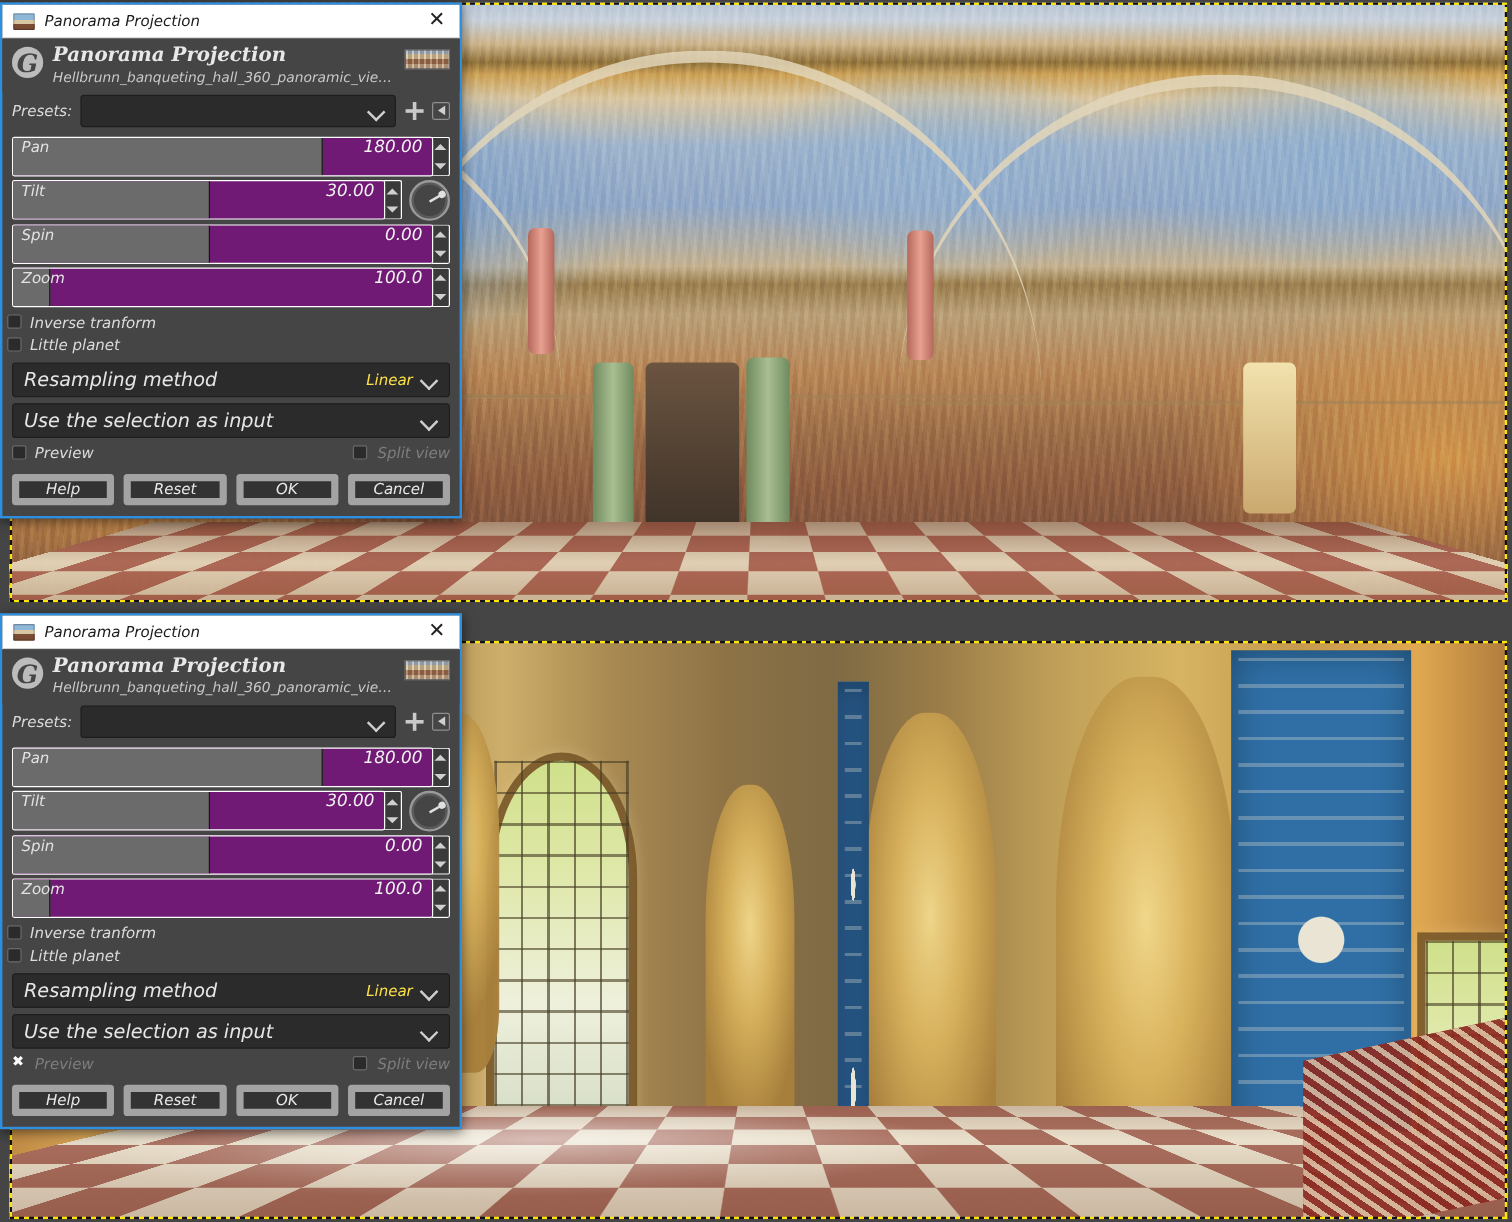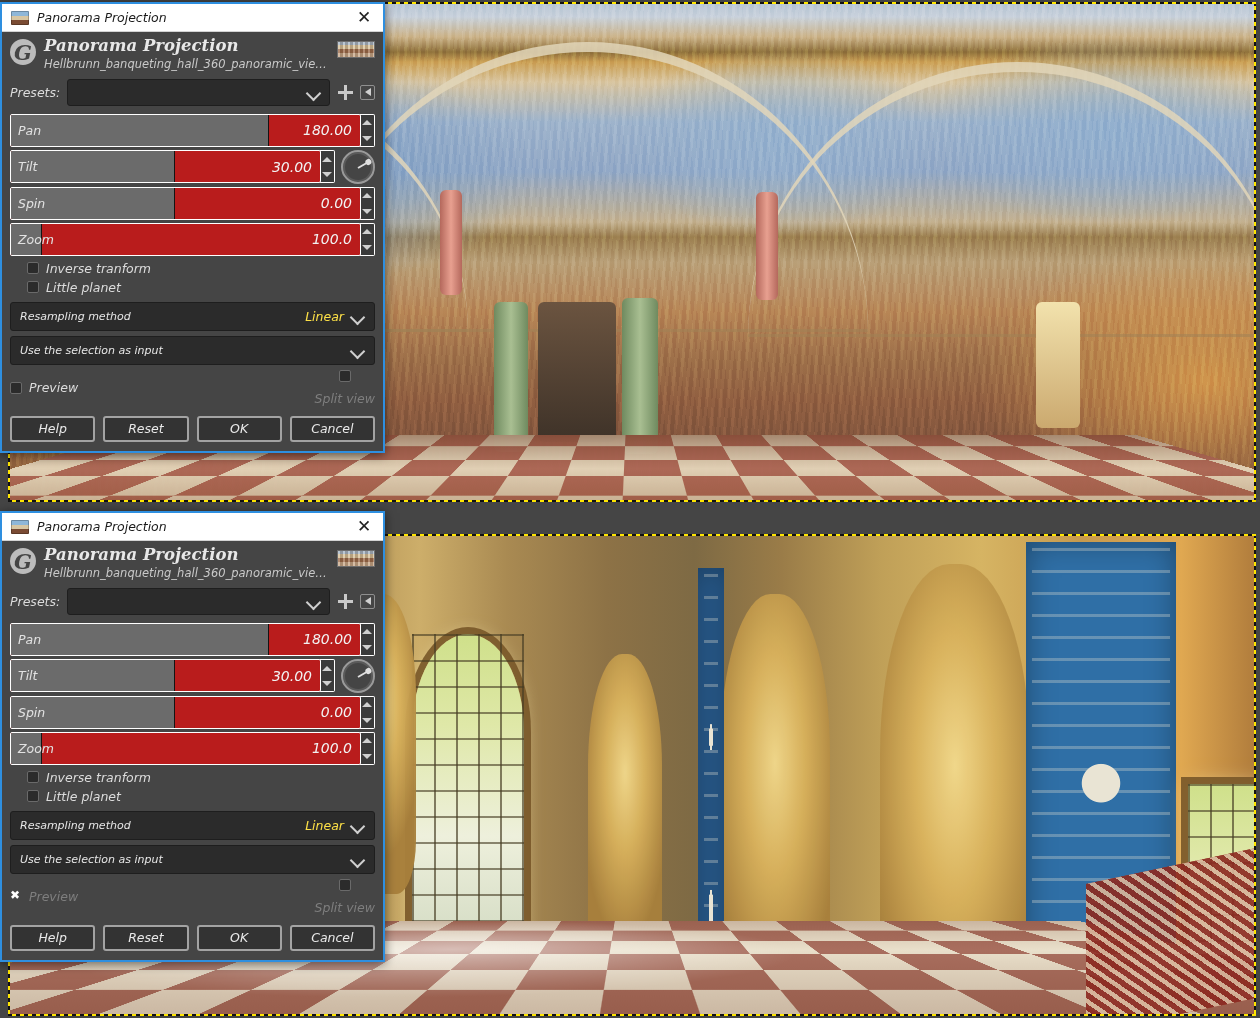--- a/index.html
+++ b/index.html
@@ -260,22 +260,22 @@
     content:""; width:0;height:0;
     border-top:4px solid transparent; border-bottom:4px solid transparent;
     border-right:6px solid #cfcfcf;
   }
 
   
   .slider-wrap { padding:0 8px; }
   .srow { display:flex; align-items:center; gap:6px; margin-bottom:3px; }
   .slider {
     position:relative; flex:1; height:33px;
-    background:#b91c1c; border:1px solid #ffffff; border-radius:2px;
-    overflow:hidden; display:flex; align-items:center;
+    background:#701a75; border:1px solid #ffffff; border-radius:2px;
+    overflow:hidden; display:flex; align-items:flex-start;
   }
   .slider .fill {
     position:absolute; left:0; top:0; bottom:0;
     background:#6b6b6b;
     border-right:1px solid #141414;
   }
   .slider .slabel {
     position:relative; z-index:2; padding-left:7px;
     font-size:12.5px; color:#e2e2e2;
   }
@@ -301,52 +301,52 @@
     position:absolute; left:50%; top:50%; width:14px; height:2px;
     background:#e0e0e0; transform-origin: 0 50%;
     transform: rotate(-30deg);
   }
   .dial .needle:after{
     content:""; position:absolute; right:-1px; top:-2px;
     width:6px; height:6px; background:#e0e0e0; border-radius:50%;
   }
 
   
-  .cbrow { display:flex; align-items:center; gap:7px; padding:2px 4px;margin-left:21px; }
+  .cbrow { display:flex; align-items:center; gap:7px; padding:2px 4px; }
   .cb {
     width:12px; height:12px; flex:0 0 auto;
     background:#2b2b2b; border:1px solid #6a6a6a; border-radius:2px;
     position:relative;
   }
   .cb.checked { background:transparent; border-color:transparent; }
   .cb.checked:after {
     content:"✖"; position:absolute; left:-1px; top:-3px;
     font-size:12px; color:#ffffff; line-height:1;
   }
   .cblabel { font-size:12.5px; color:#dcdcdc; }
   .cblabel.dim { color:#7e7e7e; }
 
   
   .wcombo {
     margin:5px 8px 0 8px; height:29px; background:#2b2b2b;
     border:1px solid #1e1e1e; border-radius:3px;
     display:flex; align-items:center; padding:0 9px; gap:8px;
   }
-  .wcombo .wl { font-size:11px; color:#e6e6e6; }
+  .wcombo .wl { font-size:16px; color:#e6e6e6; }
   .wcombo .wv { margin-left:auto; font-size:12.5px; color:#fde047; }
 
   .prevrow {
     display:flex; align-items:center; padding:5px 8px 4px 8px;
   }
-  .prevrow .right { margin-left:auto; display:flex; align-items:center; gap:9px;flex-direction:column; }
+  .prevrow .right { margin-left:auto; display:flex; align-items:center; gap:9px; }
 
   .btnrow { display:flex; gap:8px; padding:6px 8px 9px 8px; }
   .btn {
     flex:1; height:26px; background:#333333;
-    border:2px solid #a3a3a3; border-radius:3px;
+    border:6px solid #a3a3a3; border-radius:3px;
     color:#e9e9e9; font-size:12.5px;
     display:flex; align-items:center; justify-content:center;
     cursor:pointer;
   }
 </style>
 </head>
 <body>
 
 <div id="root">
 

